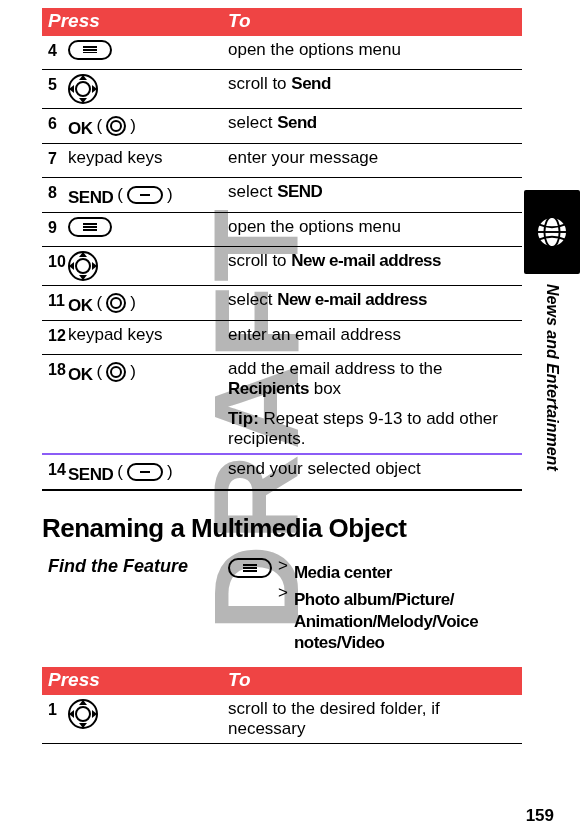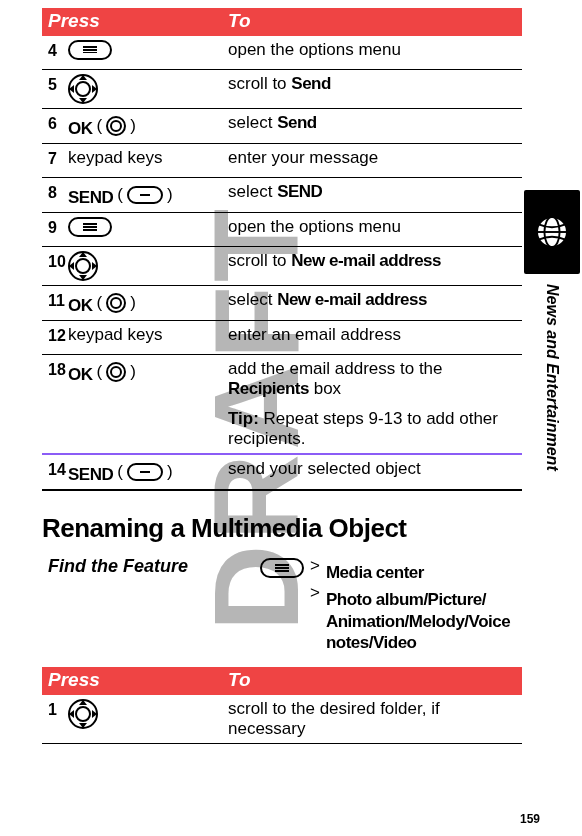--- a/index.html
+++ b/index.html
@@ -82,21 +82,20 @@
       font-family: Arial, Helvetica, sans-serif;
       font-weight: 900;
       font-size: 26px;
       margin: 22px 0 12px 0;
       letter-spacing: -0.5px;
     }
     .find-feature-row {
       display: flex;
       align-items: flex-start;
       padding: 0 0 14px 6px;
-      gap: 32px;
     }
     .find-feature-label {
       width: 180px;
       flex-shrink: 0;
       font-weight: 900;
       font-style: italic;
       font-size: 18px;
     }
     .find-feature-path {
       flex: 1;
@@ -132,23 +131,23 @@
       margin-top: 10px;
       font-style: italic;
       font-weight: bold;
       font-size: 16px;
       writing-mode: vertical-rl;
       text-orientation: mixed;
     }
     .page-num {
       position: absolute;
       bottom: 10px;
-      right: 42px;
+      right: 28px;
       font-weight: bold;
-      font-size: 12px;
+      font-size: 17px;
       z-index: 2;
     }
     
     .icon { display: inline-flex; align-items: center; justify-content: center; vertical-align: middle; }
     .icon-menu {
       width: 44px; height: 20px;
       border: 2px solid #000;
       border-radius: 10px / 10px;
       position: relative;
     }

